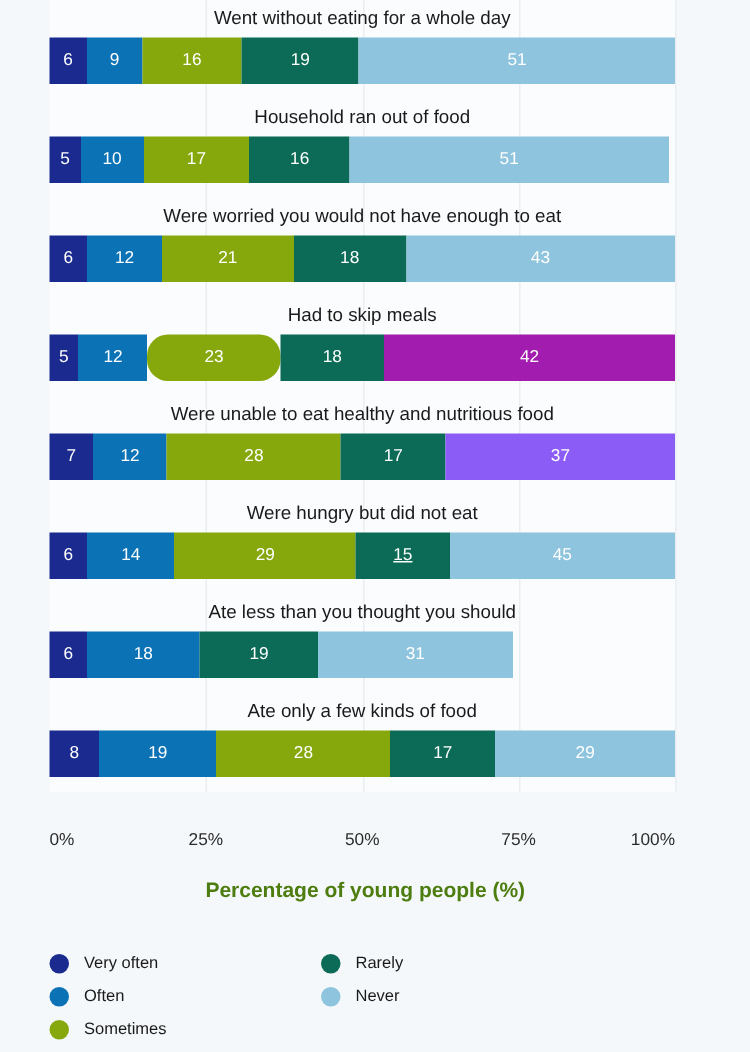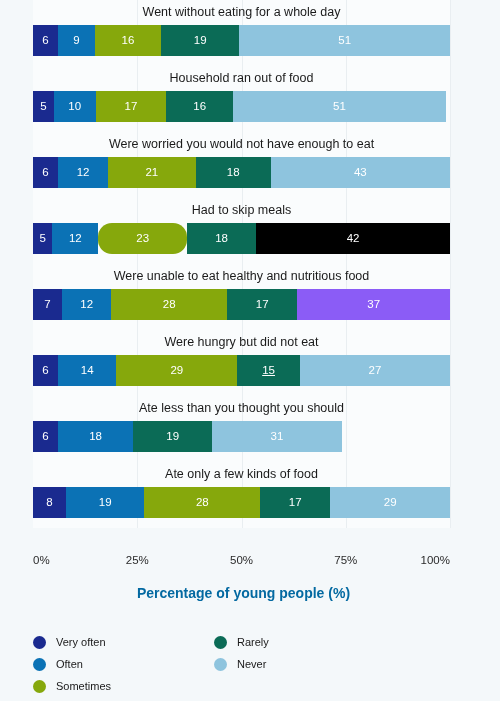--- a/index.html
+++ b/index.html
@@ -97,21 +97,21 @@
     transform: translateX(-50%);
   }
   .axis-title {
     position: absolute;
     left: 0;
     top: 585px;
     width: 487px;
     text-align: center;
     font-size: 14px;
     font-weight: bold;
-    color: #0369a1;
+    color: #4d7c0f;
   }
 
   
   .legend {
     position: absolute;
     left: 33px;
     top: 632px;
     width: 420px;
     height: 64px;
   }
@@ -190,21 +190,21 @@
         <div class="gridline" style="left: 137.25px;"></div>
         <div class="gridline" style="left: 241.5px;"></div>
         <div class="gridline" style="left: 345.75px;"></div>
         <div class="gridline" style="left: 450px;"></div>
         <div class="panel-title">Had to skip meals</div>
         <div class="bar">
           <div class="seg" style="background: rgb(26, 42, 143); width: 20.85px;">5</div>
           <div class="seg" style="background: rgb(11, 114, 181); width: 50.04px;">12</div>
           <div class="seg" style="background: rgb(134, 168, 12); width: 95.91px; border-radius: 14px;">23</div>
           <div class="seg" style="background: rgb(11, 107, 86); width: 75.06px;">18</div>
-          <div class="seg" style="background: #000000; width: 210px;">42</div>
+          <div class="seg" style="background: #a21caf; width: 210px;">42</div>
         </div>
       </div>
       <div class="panel">
         <div class="panel-bg"></div>
         <div class="gridline" style="left: 137.25px;"></div>
         <div class="gridline" style="left: 241.5px;"></div>
         <div class="gridline" style="left: 345.75px;"></div>
         <div class="gridline" style="left: 450px;"></div>
         <div class="panel-title">Were unable to eat healthy and nutritious food</div>
         <div class="bar">
@@ -220,21 +220,21 @@
         <div class="gridline" style="left: 137.25px;"></div>
         <div class="gridline" style="left: 241.5px;"></div>
         <div class="gridline" style="left: 345.75px;"></div>
         <div class="gridline" style="left: 450px;"></div>
         <div class="panel-title">Were hungry but did not eat</div>
         <div class="bar">
           <div class="seg" style="background: rgb(26, 42, 143); width: 25.02px;">6</div>
           <div class="seg" style="background: rgb(11, 114, 181); width: 58.38px;">14</div>
           <div class="seg" style="background: rgb(134, 168, 12); width: 120.93px;">29</div>
           <div class="seg" style="background: rgb(11, 107, 86); width: 62.55px; text-decoration: underline;">15</div>
-          <div class="seg" style="background: rgb(142, 196, 222); width: 150.12px;">27</div>
+          <div class="seg" style="background: rgb(142, 196, 222); width: 150.12px;">45</div>
         </div>
       </div>
       <div class="panel">
         <div class="panel-bg"></div>
         <div class="gridline" style="left: 137.25px;"></div>
         <div class="gridline" style="left: 241.5px;"></div>
         <div class="gridline" style="left: 345.75px;"></div>
         <div class="gridline" style="left: 450px;"></div>
         <div class="panel-title">Ate less than you thought you should</div>
         <div class="bar">

